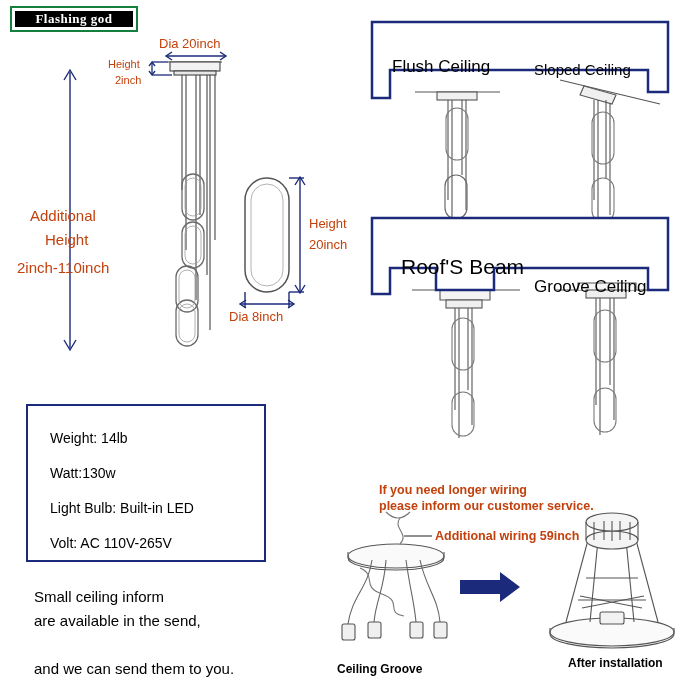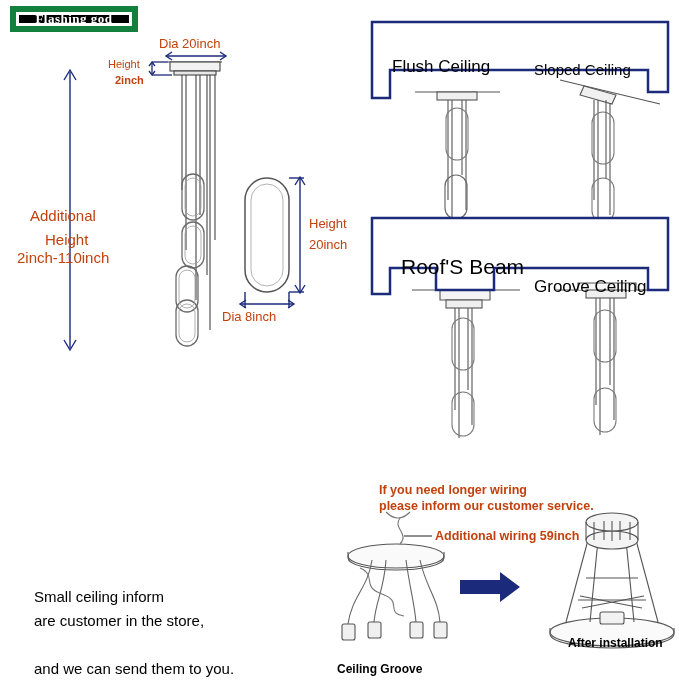--- a/index.html
+++ b/index.html
@@ -22,21 +22,21 @@
     height: 680px;
   }
   
   .brand {
     position: absolute;
     left: 10px;
     top: 6px;
     width: 128px;
     height: 26px;
     background: #ffffff;
-    border: 6px solid #15803d;
+    border: 2px solid #15803d;
     box-sizing: border-box;
   }
   .brand-inner {
     position: absolute;
     left: 3px; top: 3px;
     right: 3px; bottom: 3px;
     background: #000;
     color: #fff;
     font-size: 13px;
     font-weight: bold;
@@ -176,29 +176,29 @@
       <line x1="240" y1="304" x2="294" y2="304"></line>
       <polyline points="246,300 240,304 246,308"></polyline>
       <polyline points="288,300 294,304 288,308"></polyline>
       <line x1="245" y1="292" x2="245" y2="308"></line>
       <line x1="289" y1="292" x2="289" y2="308"></line>
     </g>
   </svg>
 
   <div class="lbl" style="left:159px; top:36px;">Dia 20inch</div>
   <div class="lbl small" style="left:108px; top:58px;">Height</div>
-  <div class="lbl small" style="left:115px; top:74px;font-weight:bold;">2inch</div>
+  <div class="lbl small" style="left:115px; top:74px;">2inch</div>
 
   <div class="lbl big" style="left:30px; top:207px;">Additional</div>
   <div class="lbl big" style="left:45px; top:231px;">Height</div>
-  <div class="lbl big" style="left:17px; top:249px;">2inch-110inch</div>
+  <div class="lbl big" style="left:17px; top:259px;">2inch-110inch</div>
 
   <div class="lbl" style="left:309px; top:216px;">Height</div>
   <div class="lbl" style="left:309px; top:237px;">20inch</div>
-  <div class="lbl" style="left:222px; top:309px;">Dia 8inch</div>
+  <div class="lbl" style="left:229px; top:309px;">Dia 8inch</div>
 
   <svg width="679" height="680">
 
     <g stroke="#555" fill="none" stroke-width="1.1">
       <line x1="415" y1="92" x2="500" y2="92"></line>
       <rect x="437" y="92" width="40" height="8" fill="#f0f0f0"></rect>
       <line x1="448" y1="100" x2="448" y2="200"></line>
       <line x1="452" y1="100" x2="452" y2="225"></line>
       <line x1="462" y1="100" x2="462" y2="175"></line>
       <line x1="466" y1="100" x2="466" y2="210"></line>
@@ -246,23 +246,29 @@
     <path d="M372,22 L668,22 L668,92 L648,92 L648,70 L390,70 L390,98 L372,98 Z" stroke="#1b2a7a" stroke-width="2.5" fill="#ffffff"></path>
 
     <path d="M372,218 L668,218 L668,290 L648,290 L648,268 L494,268 L494,290 L436,290 L436,268 L390,268 L390,294 L372,294 Z" stroke="#1b2a7a" stroke-width="2.5" fill="#ffffff"></path>
   </svg>
 
   <div class="hdr" style="left:392px; top:57px; font-size:17px;">Flush Ceiling</div>
   <div class="hdr" style="left:534px; top:61px; font-size:15px;">Sloped Ceiling</div>
   <div class="hdr" style="left:401px; top:255px; font-size:21px;">Roof'S Beam</div>
   <div class="hdr" style="left:534px; top:240px; font-size:17px;margin-top:37px;">Groove Ceiling</div>
 
+  <div class="spec-box">
+    <div class="spec-line" style="top:24px;">Weight: 14lb</div>
+    <div class="spec-line" style="top:59px;">Watt:130w</div>
+    <div class="spec-line" style="top:94px;">Light Bulb: Built-in LED</div>
+    <div class="spec-line" style="top:129px;">Volt: AC 110V-265V</div>
+  </div>
 
   <div class="note-line" style="top:588px;">Small ceiling inform</div>
-  <div class="note-line" style="top:612px;">are customer in the store,</div>
+  <div class="note-line" style="top:612px;">are available in the send,</div>
   <div class="note-line" style="top:660px;">and we can send them to you.</div>
 
   <svg width="679" height="680">
 
     <g stroke="#555" fill="none" stroke-width="1.1">
       <ellipse cx="396" cy="556" rx="48" ry="12" fill="#fafafa"></ellipse>
       <path d="M348,552 L348,558 A48,12 0 0 0 444,558 L444,552"></path>
 
       <path d="M372,560 C368,588 352,596 348,624" stroke="#666"></path>
       <path d="M386,560 C384,590 376,600 374,622" stroke="#666"></path>
@@ -311,15 +317,15 @@
       <path d="M582,608 L644,596"></path>
       <rect x="600" y="612" width="24" height="12" rx="2" fill="#f2f2f2"></rect>
     </g>
   </svg>
 
   <div class="lbl" style="left:379px; top:483px; font-size:12.5px; font-weight:bold;">If you need longer wiring</div>
   <div class="lbl" style="left:379px; top:499px; font-size:12.5px; font-weight:bold;">please inform our customer service.</div>
   <div class="lbl" style="left:435px; top:529px; font-size:12.5px; font-weight:bold;">Additional wiring 59inch</div>
 
   <div class="cap" style="left:337px; top:662px;">Ceiling Groove</div>
-  <div class="cap" style="left:568px; top:636px;">After installation</div>
+  <div class="cap" style="left:568px; top:656px;">After installation</div>
 
 </div>
 
 </body></html>

